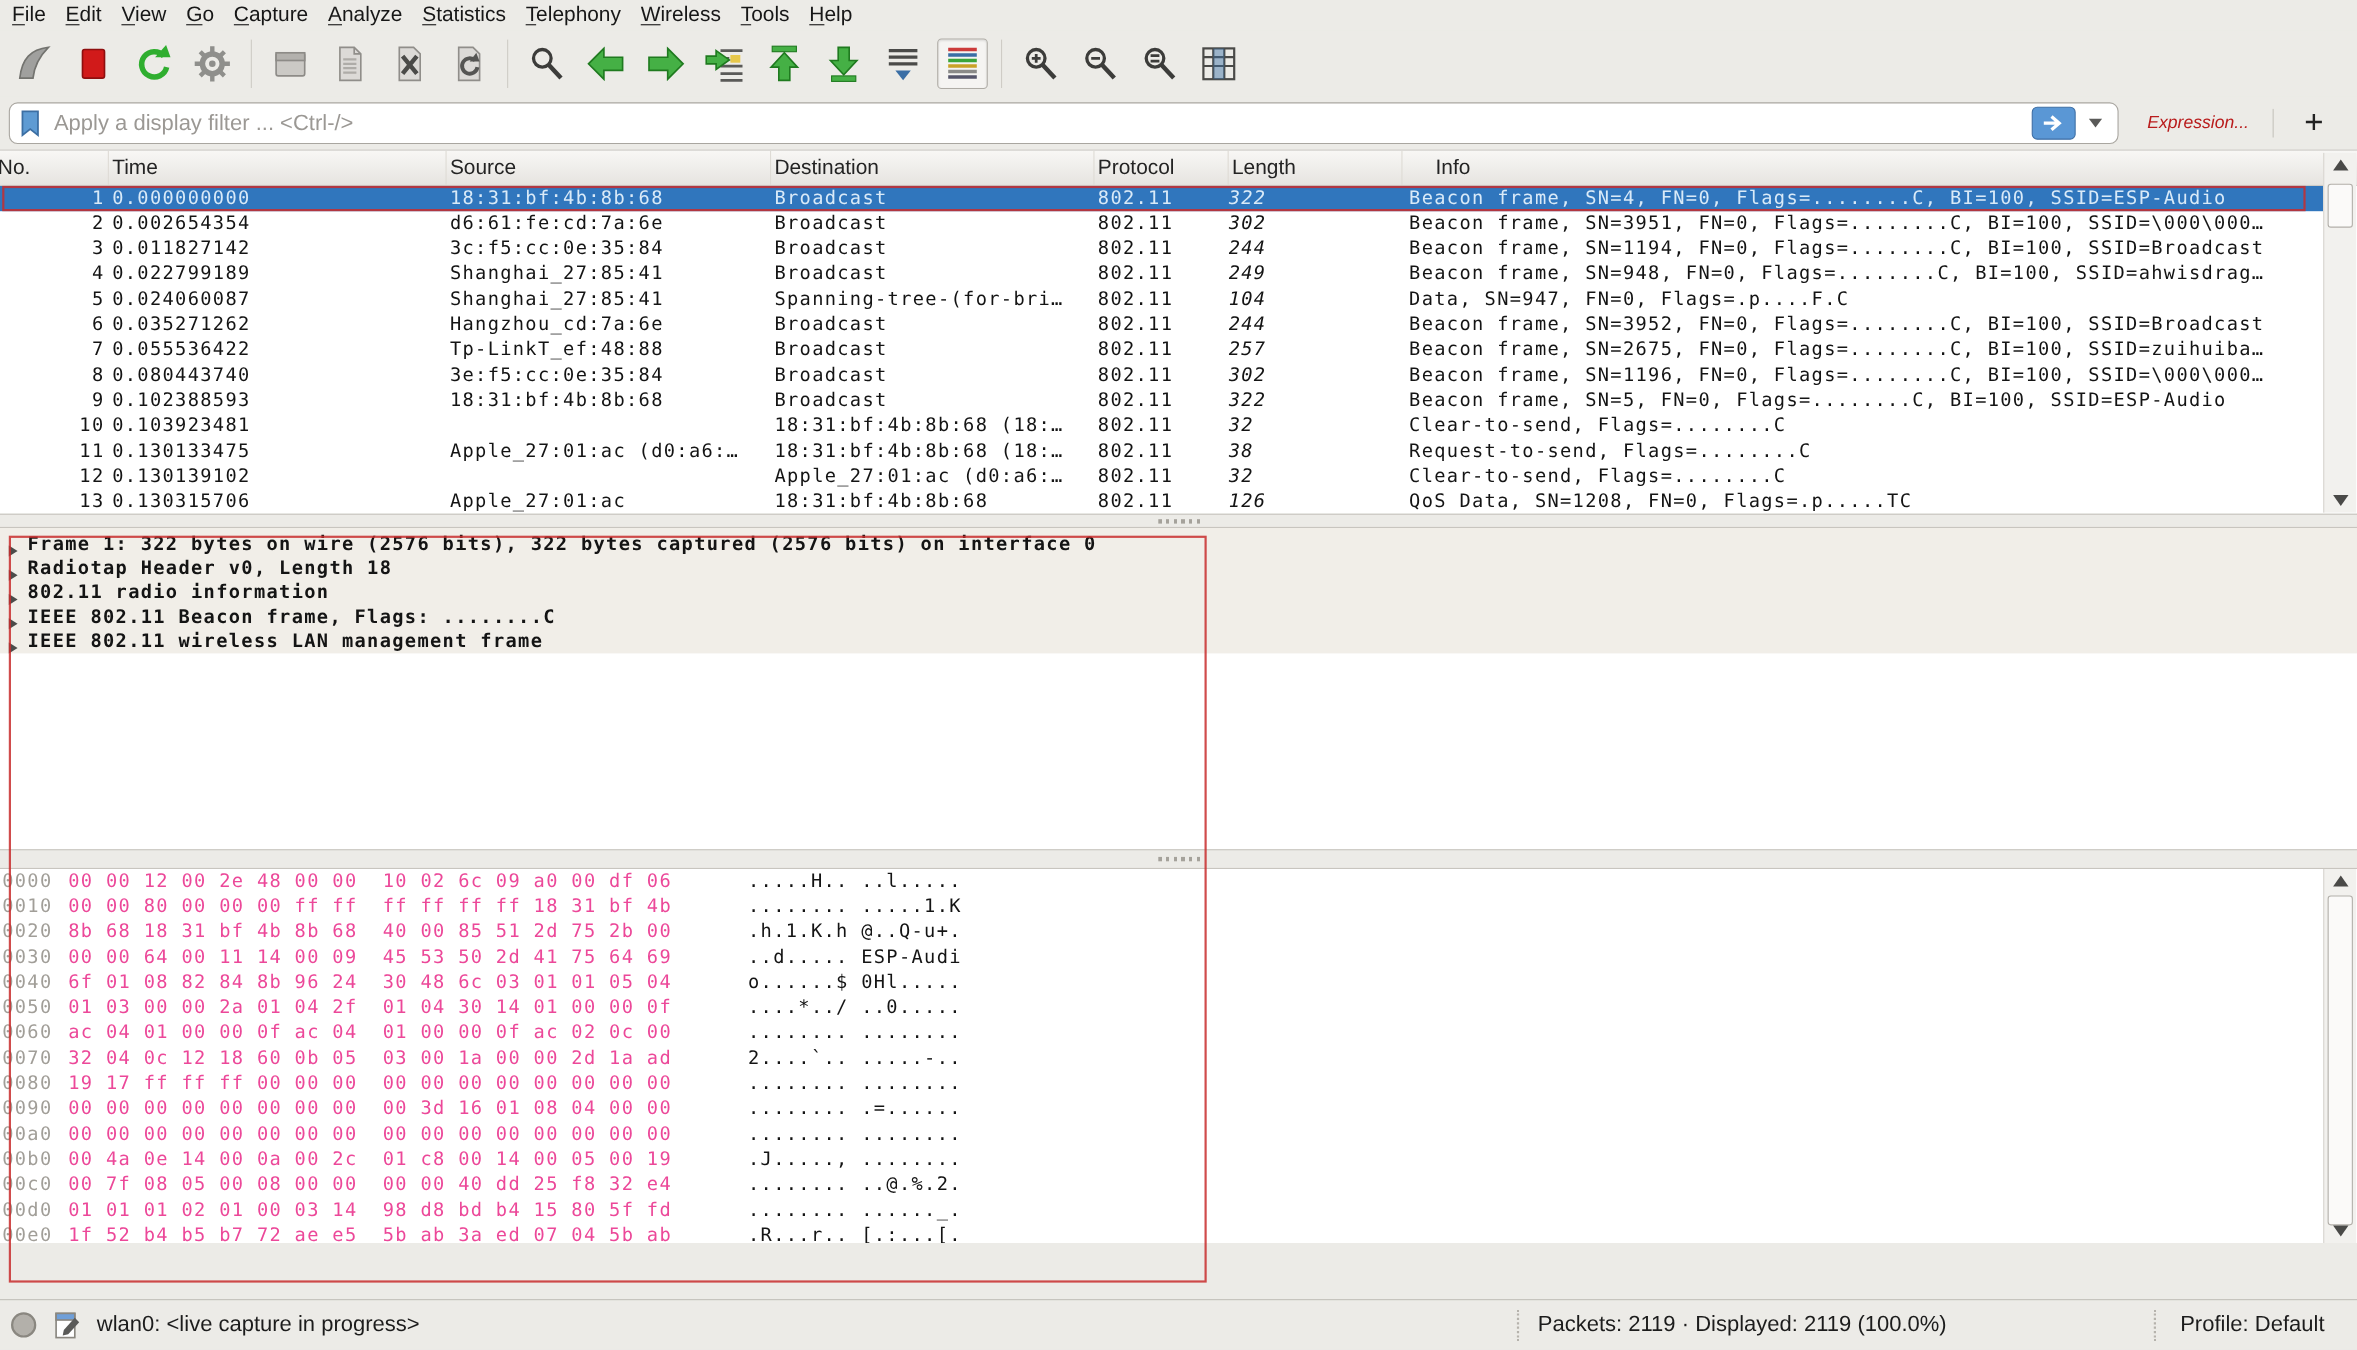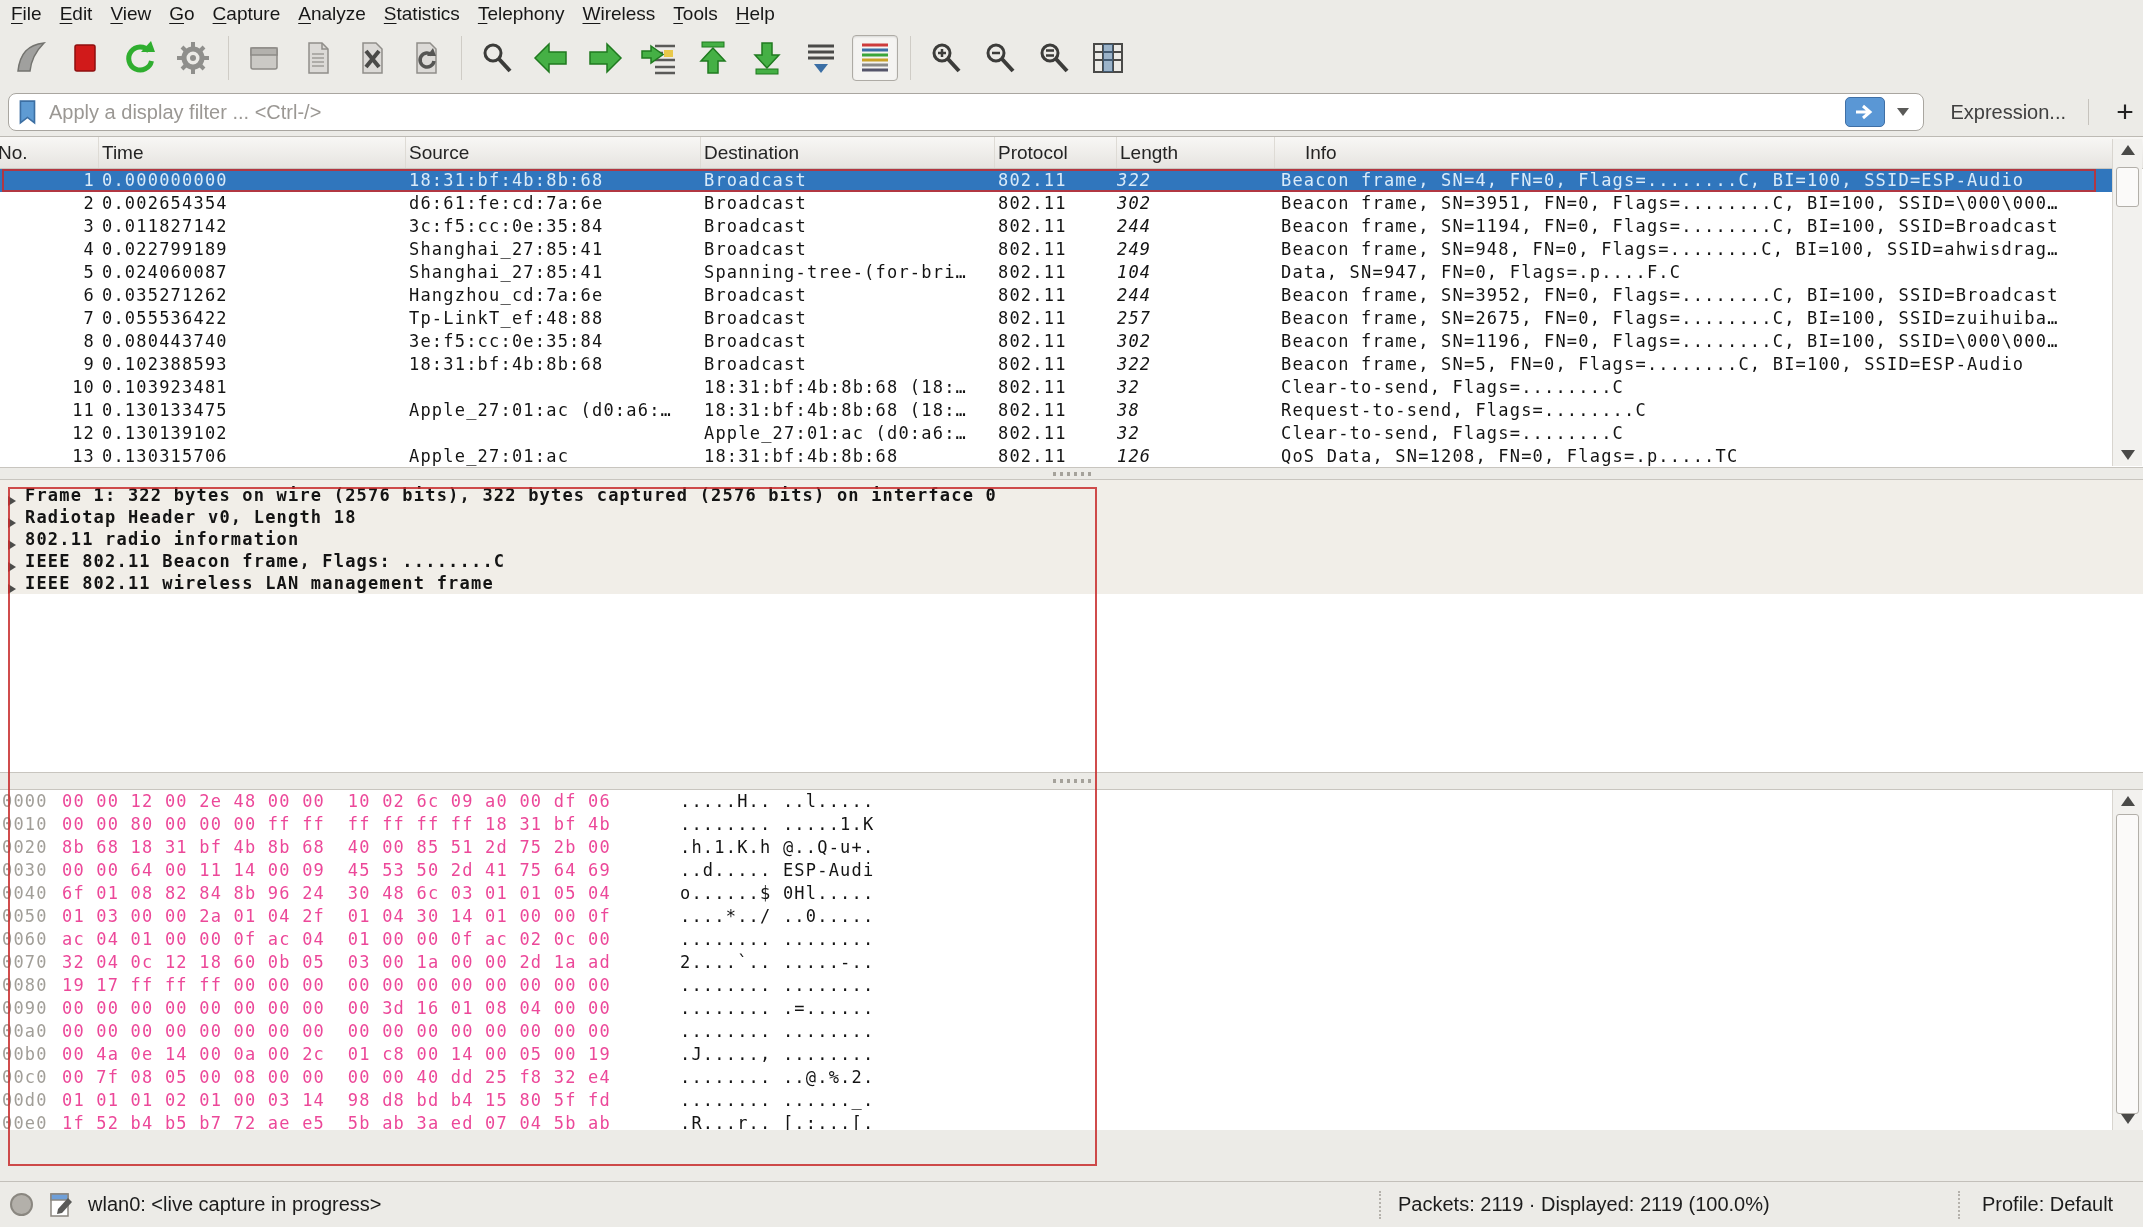--- a/index.html
+++ b/index.html
@@ -22,21 +22,21 @@
 
   
   .filterbar { position:absolute; left:0; top:88px; width:100%; height:48px; display:flex; align-items:center; background:#ecebe7; }
   .filter-field { display:flex; align-items:center; height:38px; margin-left:8px; width:1918px; background:#ffffff; border:1px solid #a9a6a0; border-radius:8px; padding:0 4px 0 8px; }
   .bm-icon { width:22px; height:26px; flex:none; }
   .filter-input { flex:1; border:none; outline:none; height:32px; font-size:20px; color:#2a2a2a; background:transparent; padding-left:10px; font-family:"Liberation Sans", sans-serif; }
   .filter-input::placeholder { color:#9b9894; }
   .apply-btn { width:40px; height:30px; flex:none; background:#5a97d5; border:1px solid #3f6fa5; border-radius:5px; display:flex; align-items:center; justify-content:center; }
   .apply-btn svg { width:22px; height:16px; }
   .caret { width:0; height:0; border-left:6px solid transparent; border-right:6px solid transparent; border-top:8px solid #5a5a58; margin:0 10px 0 12px; flex:none; }
-  .expr-btn { font-size:20px; color:#404040; margin-left:26px; }
+  .expr-btn { font-size:16px; color:#b91c1c; margin-left:26px;font-style:italic; }
   .thin-sep { width:1px; height:26px; background:#c6c3bd; margin:0 18px 0 22px; }
   .plus-btn { font-size:30px; color:#222; width:36px; text-align:center; }
 
   
   .packet-pane { position:absolute; left:0; top:136px; width:100%; height:331px; background:#ffffff; border-top:1px solid #bdbab4; }
   .grid7 { display:grid; grid-template-columns:99px 307px 295px 294px 122px 158px auto; }
   .pl-header { position:absolute; left:0; top:0; right:0; height:32px; background:linear-gradient(#f8f7f5,#e6e4e0); border-bottom:1px solid #c9c6c0; }
   .plh-cell { font-size:19px; line-height:31px; color:#242424; padding-left:3px; border-right:1px solid #dedbd5; overflow:hidden; }
   .plh-cell.first span { margin-left:-5px; display:inline-block; }
   .plh-cell.info { padding-left:30px; border-right:none; }

